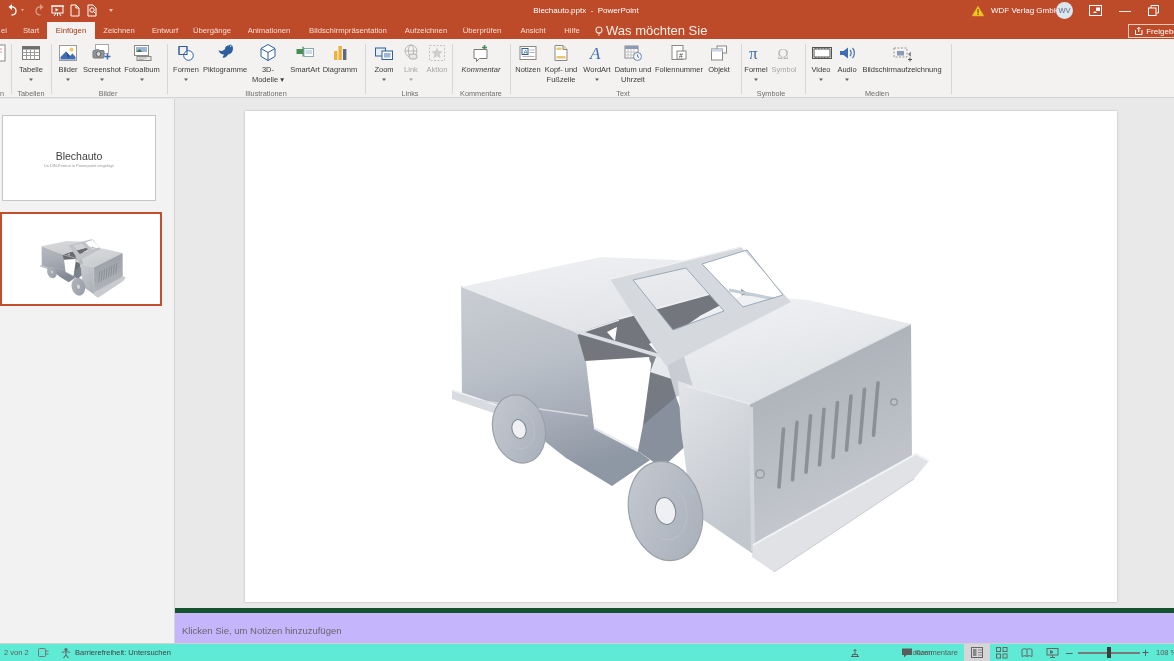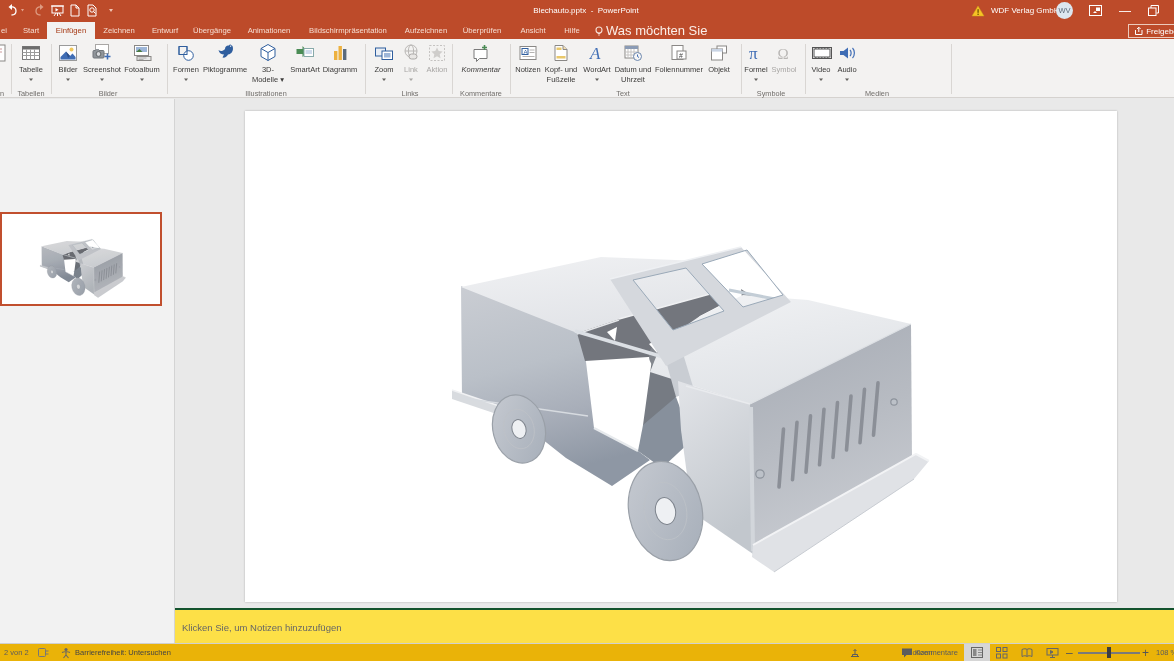--- a/index.html
+++ b/index.html
@@ -24,24 +24,24 @@
   .rbtn .chev { margin-top:2px; font-size:5px; color:#64625f; line-height:5px; transform:scaleX(1.6); }
   .dim { color:#a9a7a5 !important; }
   
   #mainarea { position:absolute; left:0; top:99px; width:1174px; height:544px; background:#e9e9e9; }
   #thumbpanel { position:absolute; left:0; top:0; width:175px; height:544px; background:#f2f2f2; border-right:1px solid #d4d4d4;}
   .thumb { position:absolute; background:#fff; border:1px solid #c6c6c6; }
   #thumb2 { border:2px solid #c14f2e; }
   #canvas { position:absolute; left:176px; top:0; width:998px; height:544px; background:#e9e9e9;}
   #slide { position:absolute; left:69px; top:12px; width:872px; height:491px; background:#ffffff; box-shadow:0 0 2px rgba(0,0,0,0.25);}
   
-  #notesbar { position:absolute; left:175px; top:608px; width:999px; height:35px; background:#fde047; border-top:2px solid #14532d; }
+  #notesbar { position:absolute; left:175px; top:608px; width:999px; height:35px; background:#c4b5fd; border-top:5px solid #14532d; }
   #notesbar span { position:absolute; left:7px; top:12px; font-size:9.5px; color:#666; }
   
-  #statusbar { position:absolute; left:0; top:643px; width:1174px; height:18px; background:#eab308; border-top:1px solid #d0d0d0; font-size:7.5px; color:#5c5c5c; }
+  #statusbar { position:absolute; left:0; top:643px; width:1174px; height:18px; background:#5eead4; border-top:1px solid #d0d0d0; font-size:7.5px; color:#5c5c5c; }
 </style>
 </head>
 <body>
 <div id="titlebar">
   <svg id="qatsvg" width="120" height="22" style="position:absolute;left:0;top:0">
     <g stroke="#ffffff" fill="none" stroke-width="1.3">
       <path d="M11 7 C14 6.5 16 8 16 11 C16 13.5 14 15 11.5 15"></path>
       <path d="M12 4 L8.5 7 L12 10" fill="#fff" stroke="none"></path>
     </g>
     <path d="M21 9 l3 0 l-1.5 2.5 z" fill="#e2a28c"></path>
@@ -378,25 +378,40 @@
   <div class="rbtn" style="left:832px;width:30px;">
       <div class="ic">
     <svg width="20" height="20">
           <path d="M3 8 h3.5 L11 4.5 v11 L6.5 12 H3 z" fill="#3f6db5"></path>
           <path d="M13 7 c1.5 1.5 1.5 4.5 0 6 M15.5 5 c2.5 2.5 2.5 7.5 0 10" fill="none" stroke="#3f6db5" stroke-width="1.2"></path>
         </svg>
   </div>
       <div class="lbl">Audio</div>
       <div class="chev">▾</div>
     </div>
+  <div class="rbtn" style="left:848px;width:108px;">
+      <div class="ic">
+    <svg width="22" height="20">
+          <rect x="2" y="5" width="13" height="9" fill="none" stroke="#9a9896" stroke-dasharray="2 1.5"></rect>
+          <rect x="5" y="8" width="7" height="4.5" fill="#8a9bb5"></rect>
+          <path d="M16.5 10.5 l2.5-1.8 v5 l-2.5-1.8" fill="#8a8886"></path>
+          <path d="M18 14.5 v4 M16 16.5 h4" stroke="#555" fill="none"></path>
+        </svg>
+  </div>
+      <div class="lbl">Bildschirmaufzeichnung</div>
+    </div>
   <div class="rgroup-label" style="left:847px;width:60px;">Medien</div>
   <div class="rsep" style="left:951px"></div>
 </div>
 <div id="mainarea">
   <div id="thumbpanel">
+    <div class="thumb" id="thumb1" style="left:2px; top:16px; width:154px; height:86px;">
+      <div style="position:absolute;left:0;top:34px;width:100%;text-align:center;font-size:10.5px;color:#404040;">Blechauto</div>
+      <div style="position:absolute;left:0;top:47px;width:100%;text-align:center;font-size:4px;color:#9a9a9a;">Im DIN-Format in Powerpoint eingefügt</div>
+    </div>
     <div class="thumb" id="thumb2" style="left:0px; top:113px; width:162px; height:94px;">
       <svg width="158" height="90" viewBox="0 0 158 90">
           <use href="#carg" transform="translate(-43.4,-19.3) scale(0.18)" style="filter:brightness(0.9)"></use>
         </svg>
     </div>
   </div>
   <div id="canvas">
       <div id="slide">
     <svg id="carsvg" width="872" height="491" viewBox="245 111 872 491" style="position:absolute;left:0;top:0">
       <defs>

